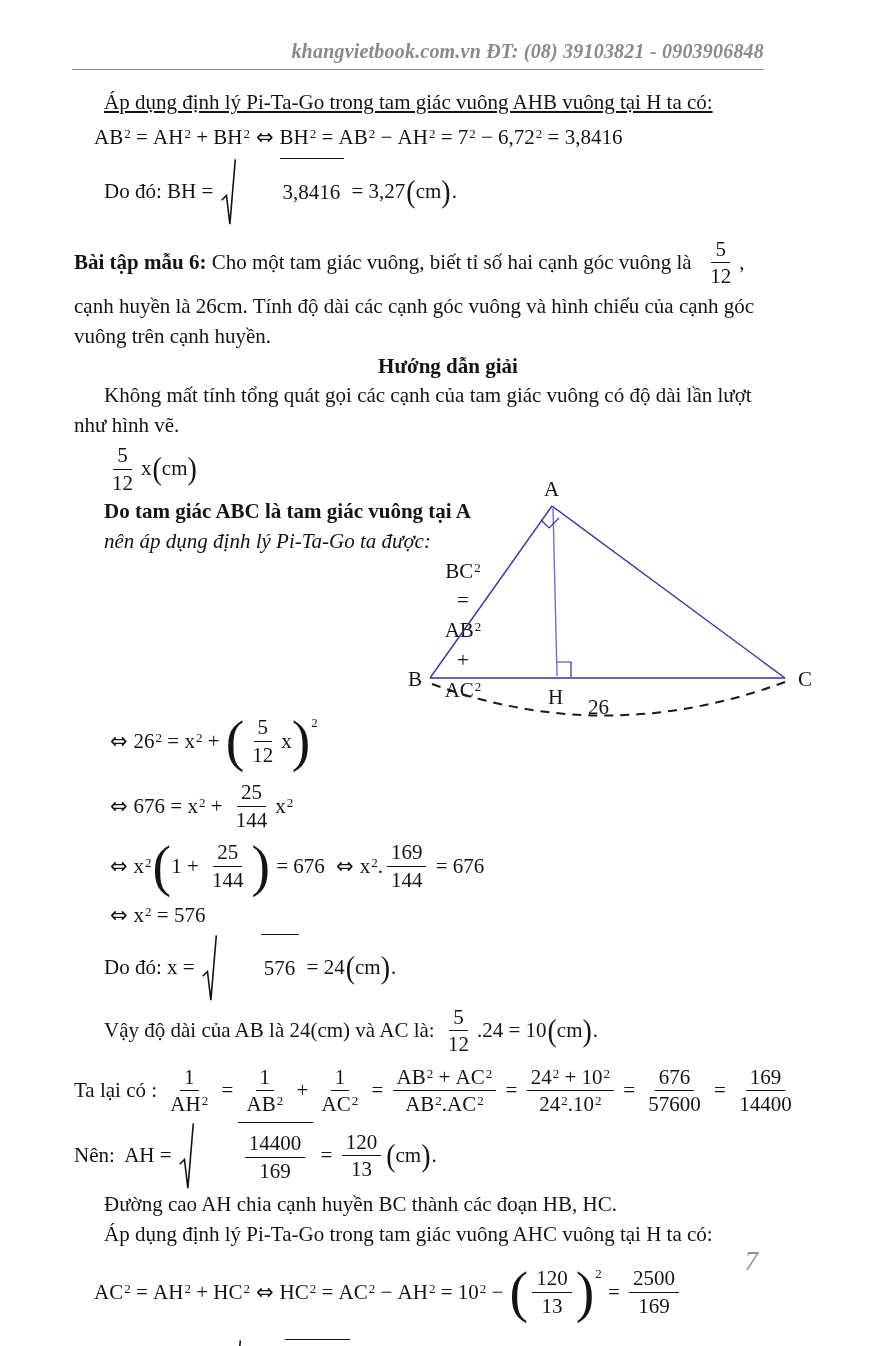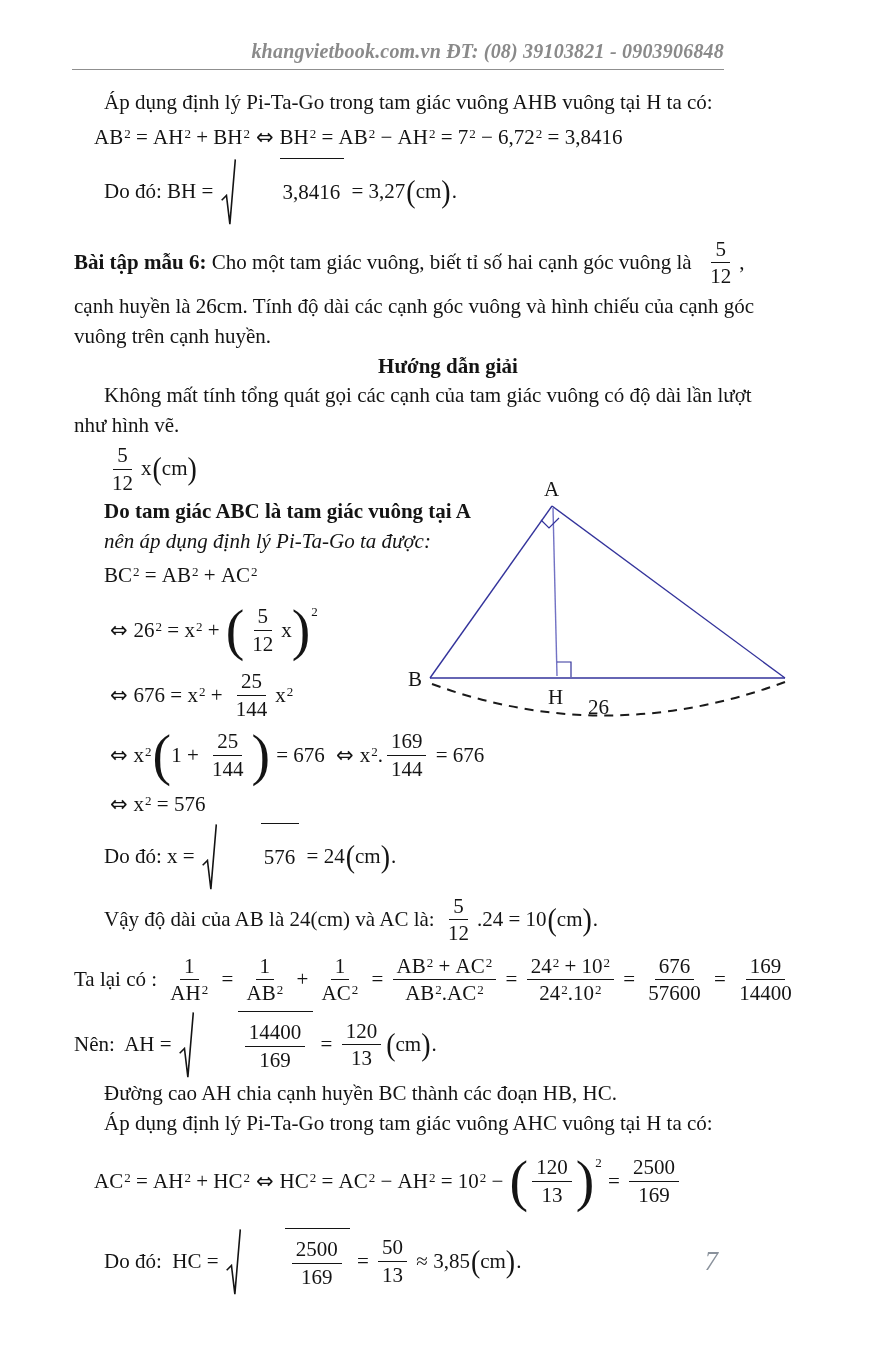--- a/index.html
+++ b/index.html
@@ -1,19 +1,19 @@
 <!DOCTYPE html>
 <html><head>
 <meta charset="utf-8">
 <style>
   html,body { margin:0; padding:0; background:#ffffff; }
   .page {
     position:relative; width:794px; height:1346px; background:#fff;
     font-family:"Liberation Serif","DejaVu Serif","DejaVu Sans",serif;
-    color:#141414; overflow:hidden;
+    color:#141414; overflow:hidden;padding-left:40px;
   }
   .header {
     position:absolute; left:72px; right:70px; top:40px;
     text-align:right; font-style:italic; font-weight:bold;
     color:#8a8a8a; font-size:20px; letter-spacing:0.2px;
     border-bottom:1.5px solid #8f8f8f; padding-bottom:6px;
   }
   .content { position:absolute; left:74px; top:80px; width:748px; }
   .row { display:flex; align-items:center; font-size:21px; line-height:1.42; flex-wrap:nowrap; }
   .row.center { justify-content:center; }
@@ -46,21 +46,21 @@
 </head>
 <body>
 
 <div class="page">
 
   <div class="header">
     <span>khangvietbook.com.vn  ĐT: (08) 39103821 - 0903906848</span>
   </div>
 
   <div class="content" id="content">
-      <div class="row" style="padding-left: 30px; margin-top: 8px;">
+      <div class="row" style="padding-left: 30px; margin-top: 8px; text-decoration: underline;">
         <span class="t">Áp dụng định lý Pi-Ta-Go trong tam giác vuông AHB vuông tại H ta có:</span>
       </div>
       <div class="row" style="padding-left: 20px; min-height: 40px;">
         <span class="supg">AB<sup>2</sup></span>
         <span class="t"> = </span>
         <span class="supg">AH<sup>2</sup></span>
         <span class="t"> + </span>
         <span class="supg">BH<sup>2</sup></span>
         <span class="sym">⇔</span>
         <span class="supg">BH<sup>2</sup></span>
@@ -131,21 +131,21 @@
           </span>
           <span class="rp sz-m">)</span>
         </span>
       </div>
       <div class="row" style="padding-left: 30px; font-weight: bold;">
         <span class="t">Do tam giác ABC là tam giác vuông tại A</span>
       </div>
       <div class="row" style="padding-left: 30px; font-style: italic;">
         <span class="t">nên áp dụng định lý Pi-Ta-Go ta được:</span>
       </div>
-      <div class="row" style="padding-left: 30px; min-height: 38px;">
+      <div class="row" style="padding-left: 30px; min-height: 38px; flex-direction: column;">
         <span class="supg">BC<sup>2</sup></span>
         <span class="t"> = </span>
         <span class="supg">AB<sup>2</sup></span>
         <span class="t"> + </span>
         <span class="supg">AC<sup>2</sup></span>
       </div>
       <div class="row" style="padding-left: 30px; min-height: 72px;">
         <span class="sym">⇔</span>
         <span class="supg">26<sup>2</sup></span>
         <span class="t"> = </span>

